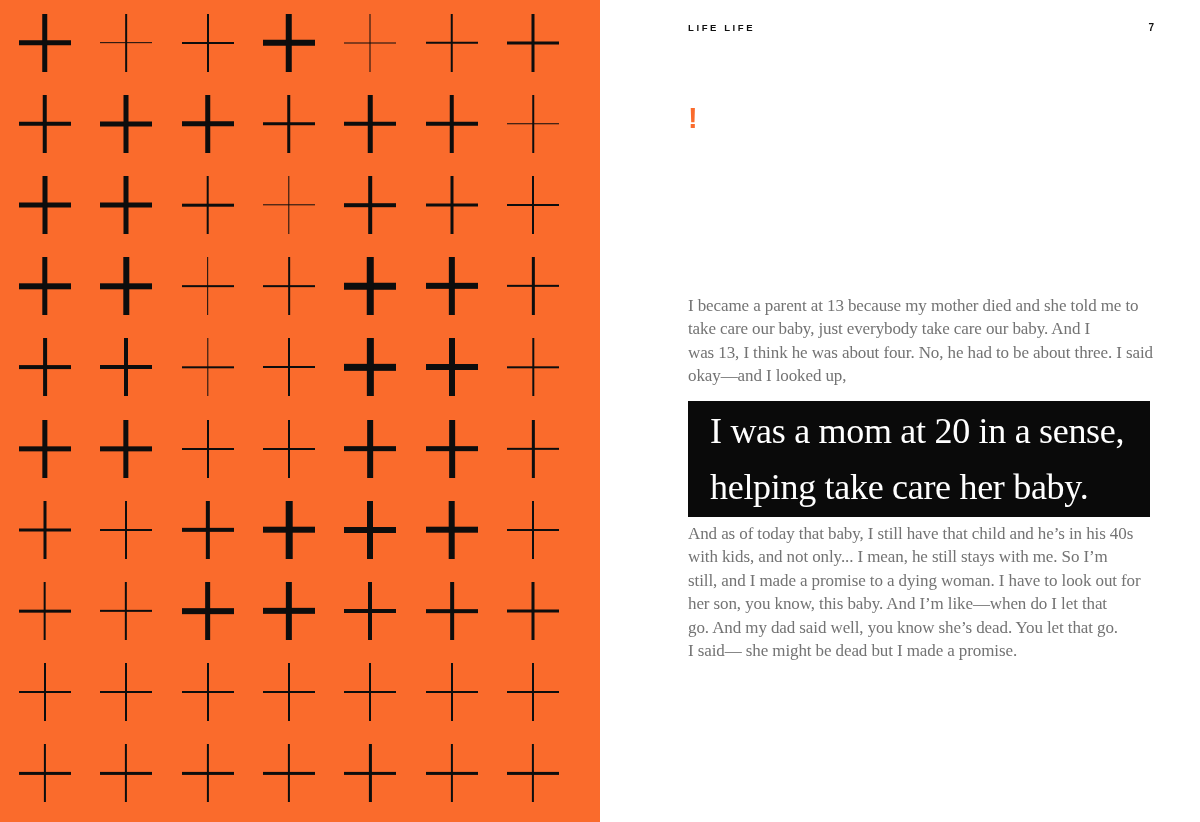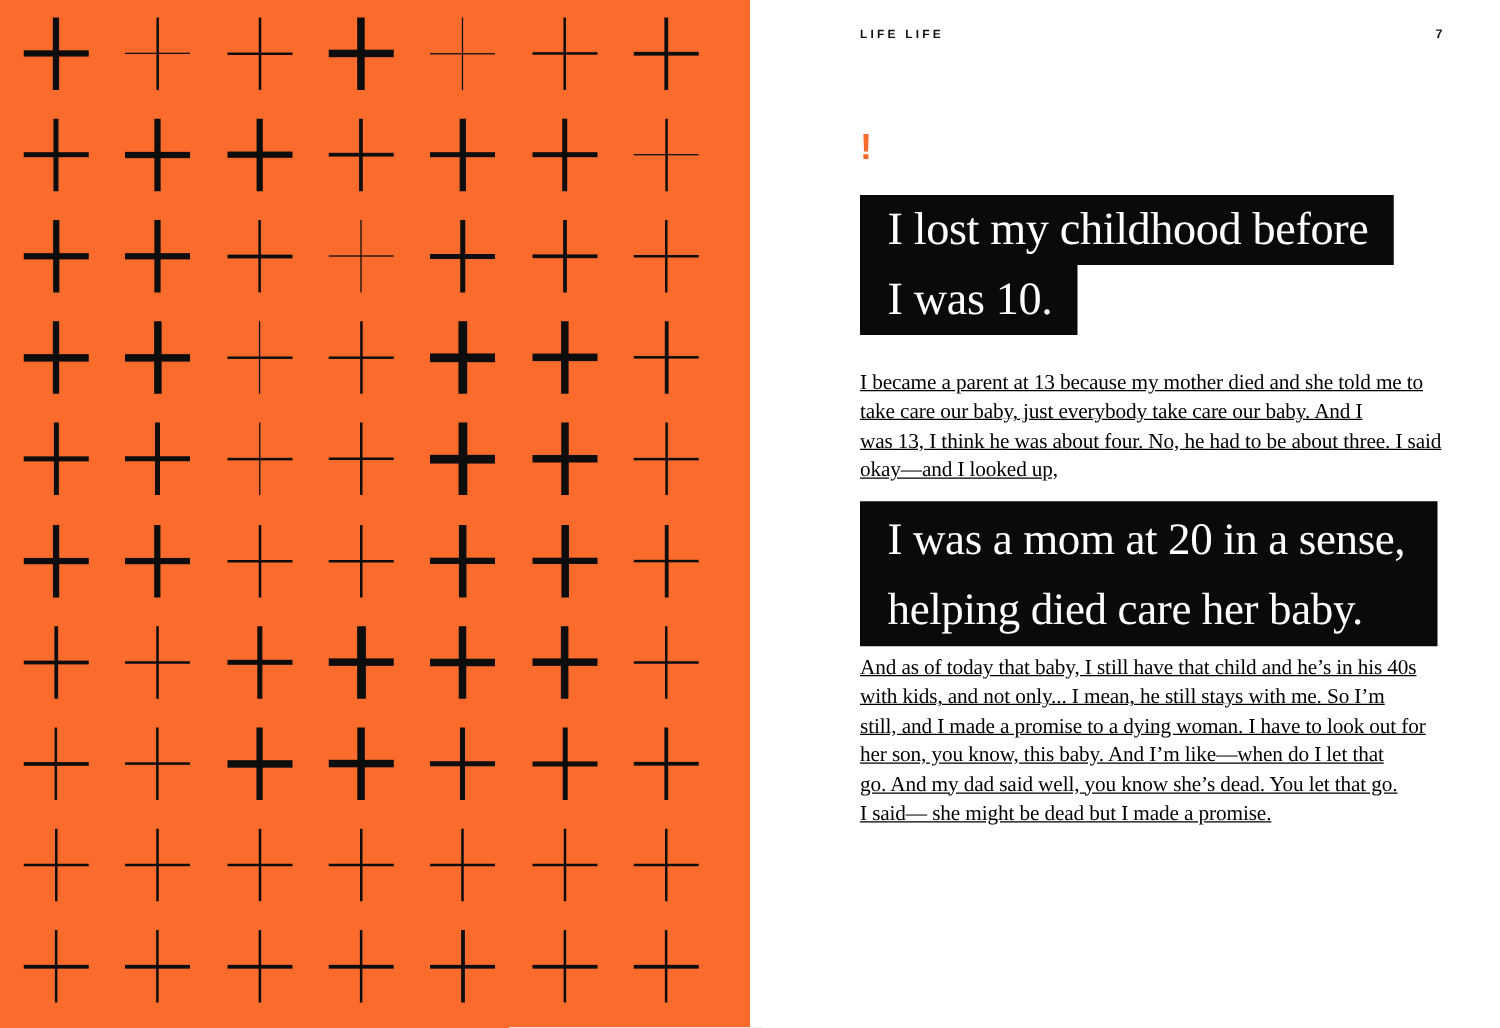--- a/index.html
+++ b/index.html
@@ -62,22 +62,22 @@
     position:absolute; left:88px; top:401px;
     width:462px; padding:2px 0;
   }
   .quote2 .qline span {
     display:block; white-space:nowrap;
     color:#ffffff; font-size:36px; line-height:56px;
     padding:0 0 0 22px; letter-spacing:-0.3px;
   }
   .para {
     position:absolute; left:88px; width:478px;
-    font-size:17px; line-height:23.4px; color:#000000;
-    white-space:pre-line; letter-spacing:-0.1px;text-decoration:underline;
+    font-size:17px; line-height:23.4px; color:#737373;
+    white-space:pre-line; letter-spacing:-0.1px;
   }
   .para-1 { top:294px; }
   .para-2 { top:522px; }
 </style>
 </head>
 <body>
 
 <div class="page">
 
   <div class="left-panel" style="background: rgb(250, 107, 44);">
@@ -366,40 +366,32 @@
   </div>
 
   <div class="right-panel">
 
     <div class="section-label">LIFE LIFE</div>
 
     <div class="page-number">7</div>
 
     <div class="exclaim" style="color: rgb(250, 107, 44);">!</div>
 
-    <div class="quote1">
-      <div class="qline">
-        <span style="background: rgb(10, 10, 10);">I lost my childhood before</span>
-      </div>
-      <div class="qline">
-        <span style="background: rgb(10, 10, 10);">I was 10.</span>
-      </div>
-    </div>
 
     <div class="para para-1">I became a parent at 13 because my mother died and she told me to
 take care our baby, just everybody take care our baby. And I
 was 13, I think he was about four. No, he had to be about three. I said
 okay—and I looked up,</div>
 
     <div class="quote2" style="background: rgb(10, 10, 10);">
       <div class="qline">
         <span>I was a mom at 20 in a sense,</span>
       </div>
       <div class="qline">
-        <span>helping died care her baby.</span>
+        <span>helping take care her baby.</span>
       </div>
     </div>
 
     <div class="para para-2">And as of today that baby, I still have that child and he’s in his 40s
 with kids, and not only... I mean, he still stays with me. So I’m
 still, and I made a promise to a dying woman. I have to look out for
 her son, you know, this baby. And I’m like—when do I let that
 go. And my dad said well, you know she’s dead. You let that go.
 I said— she might be dead but I made a promise.</div>
 

